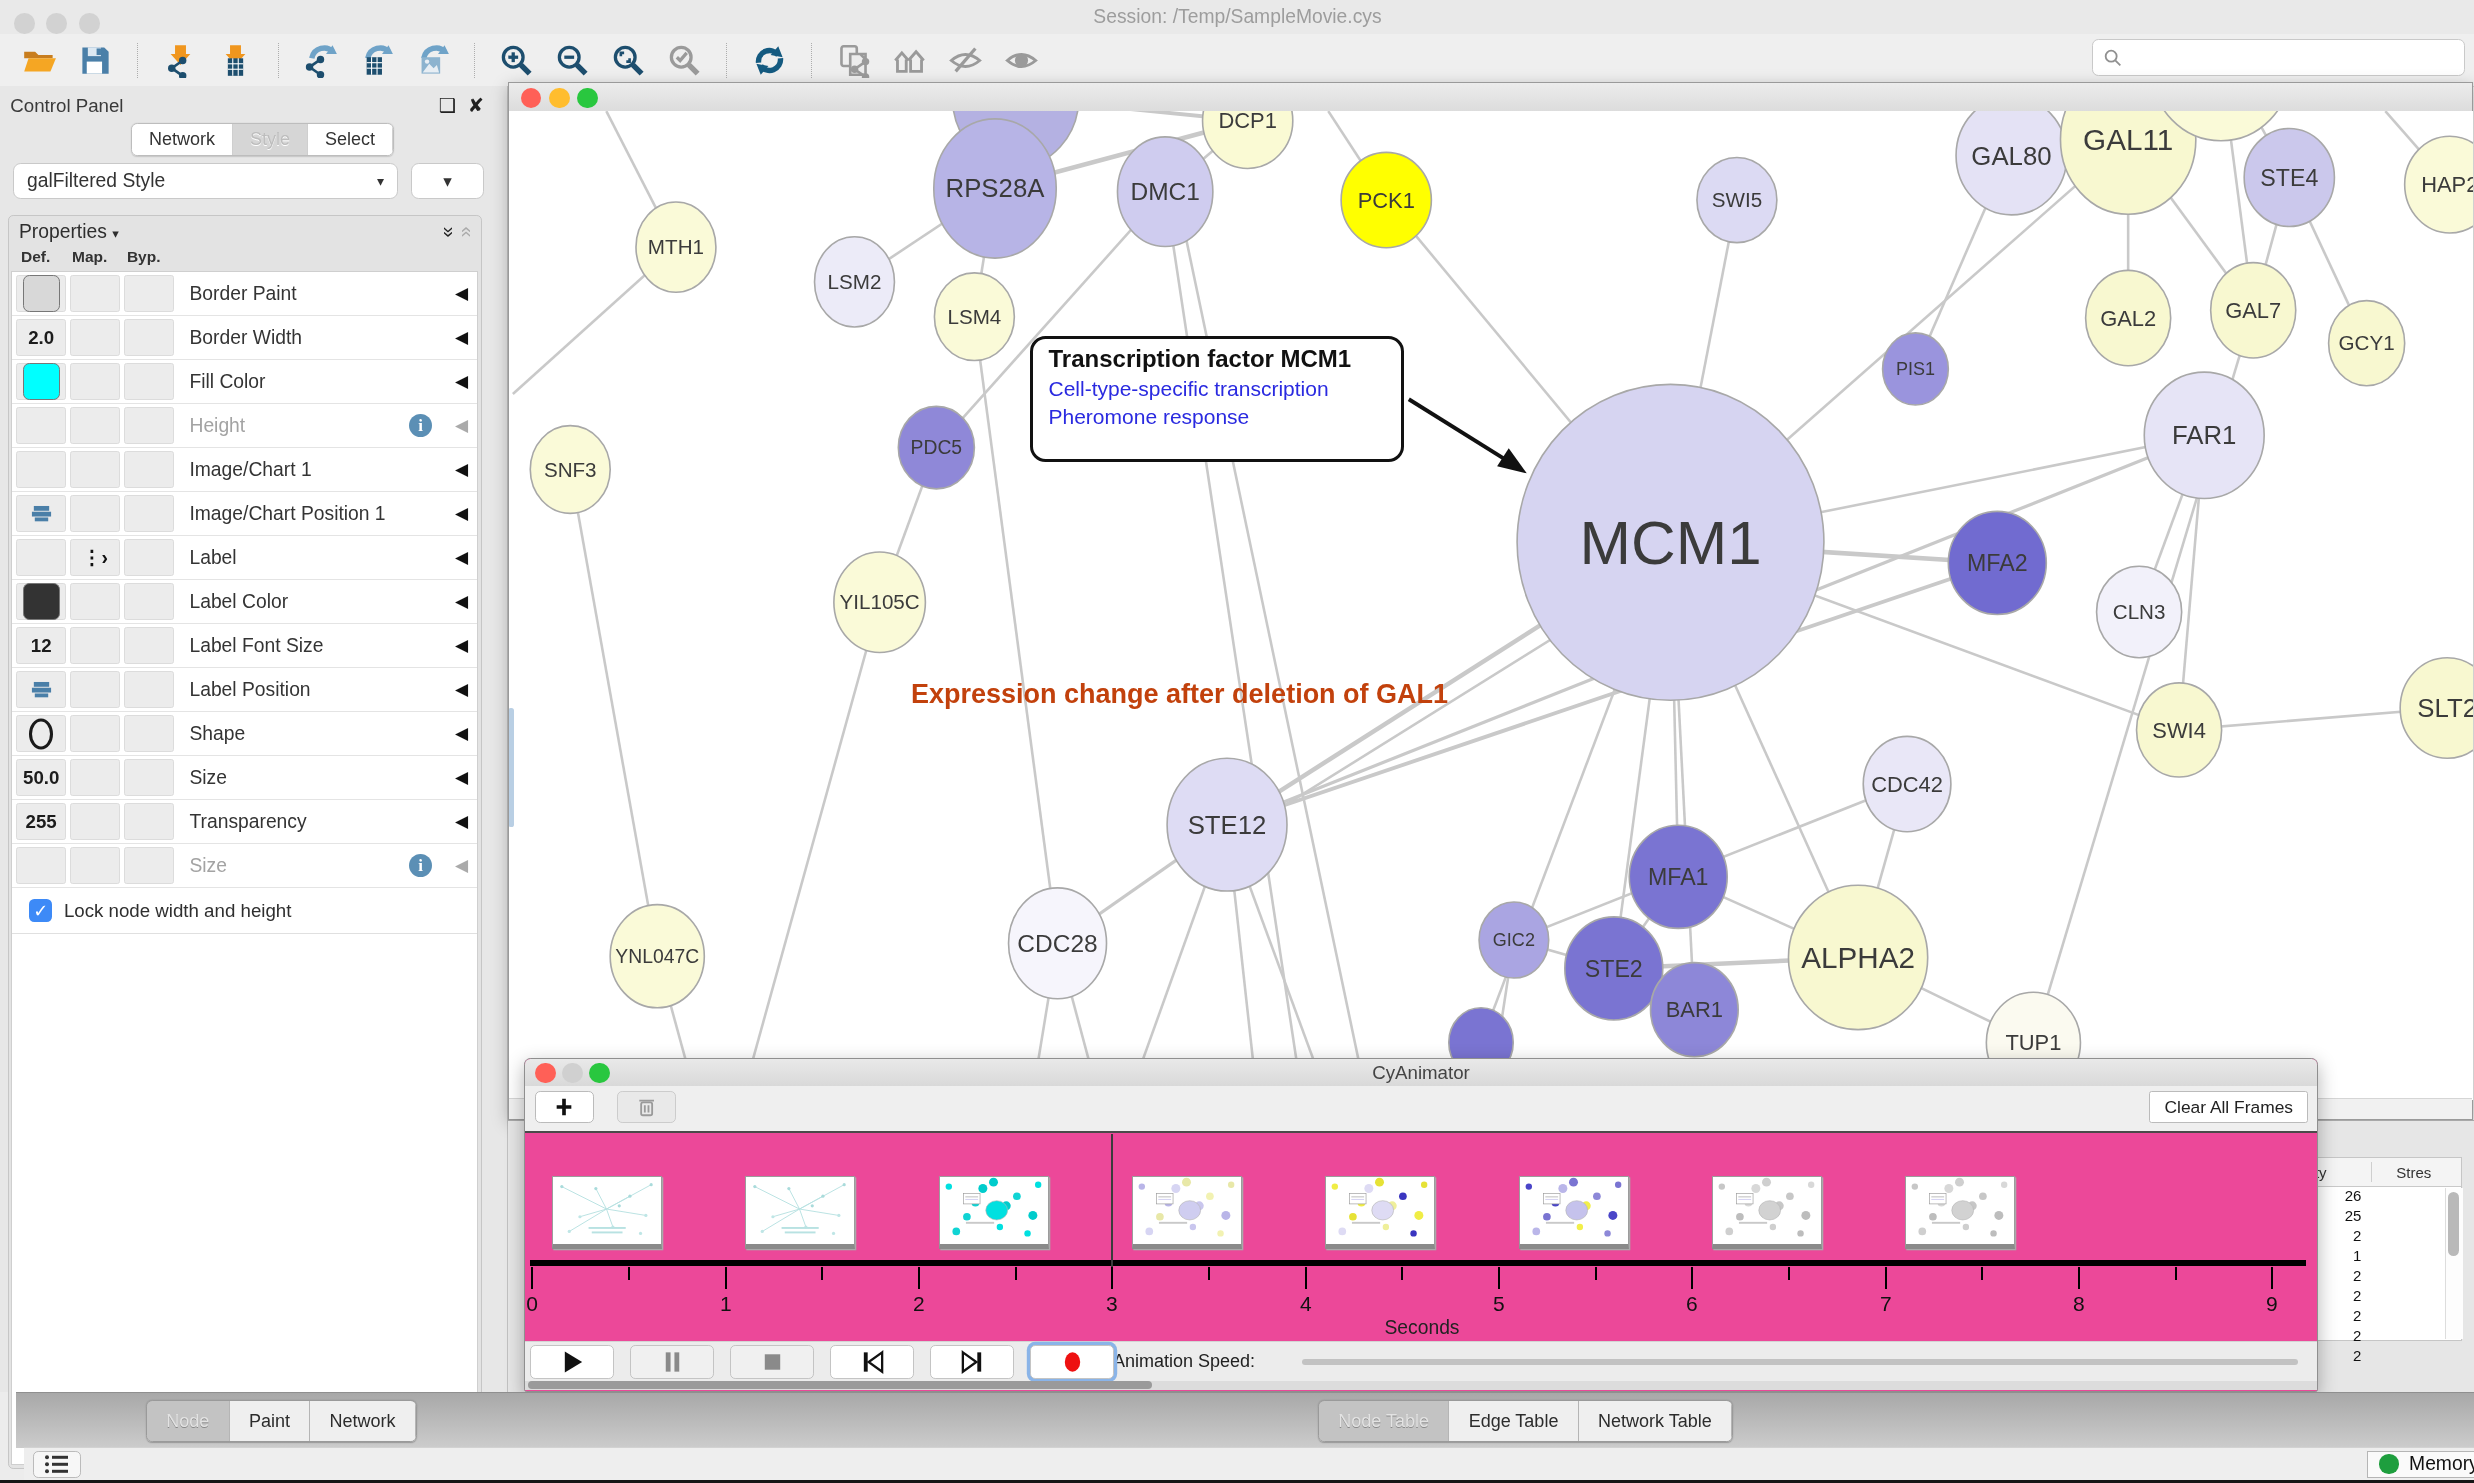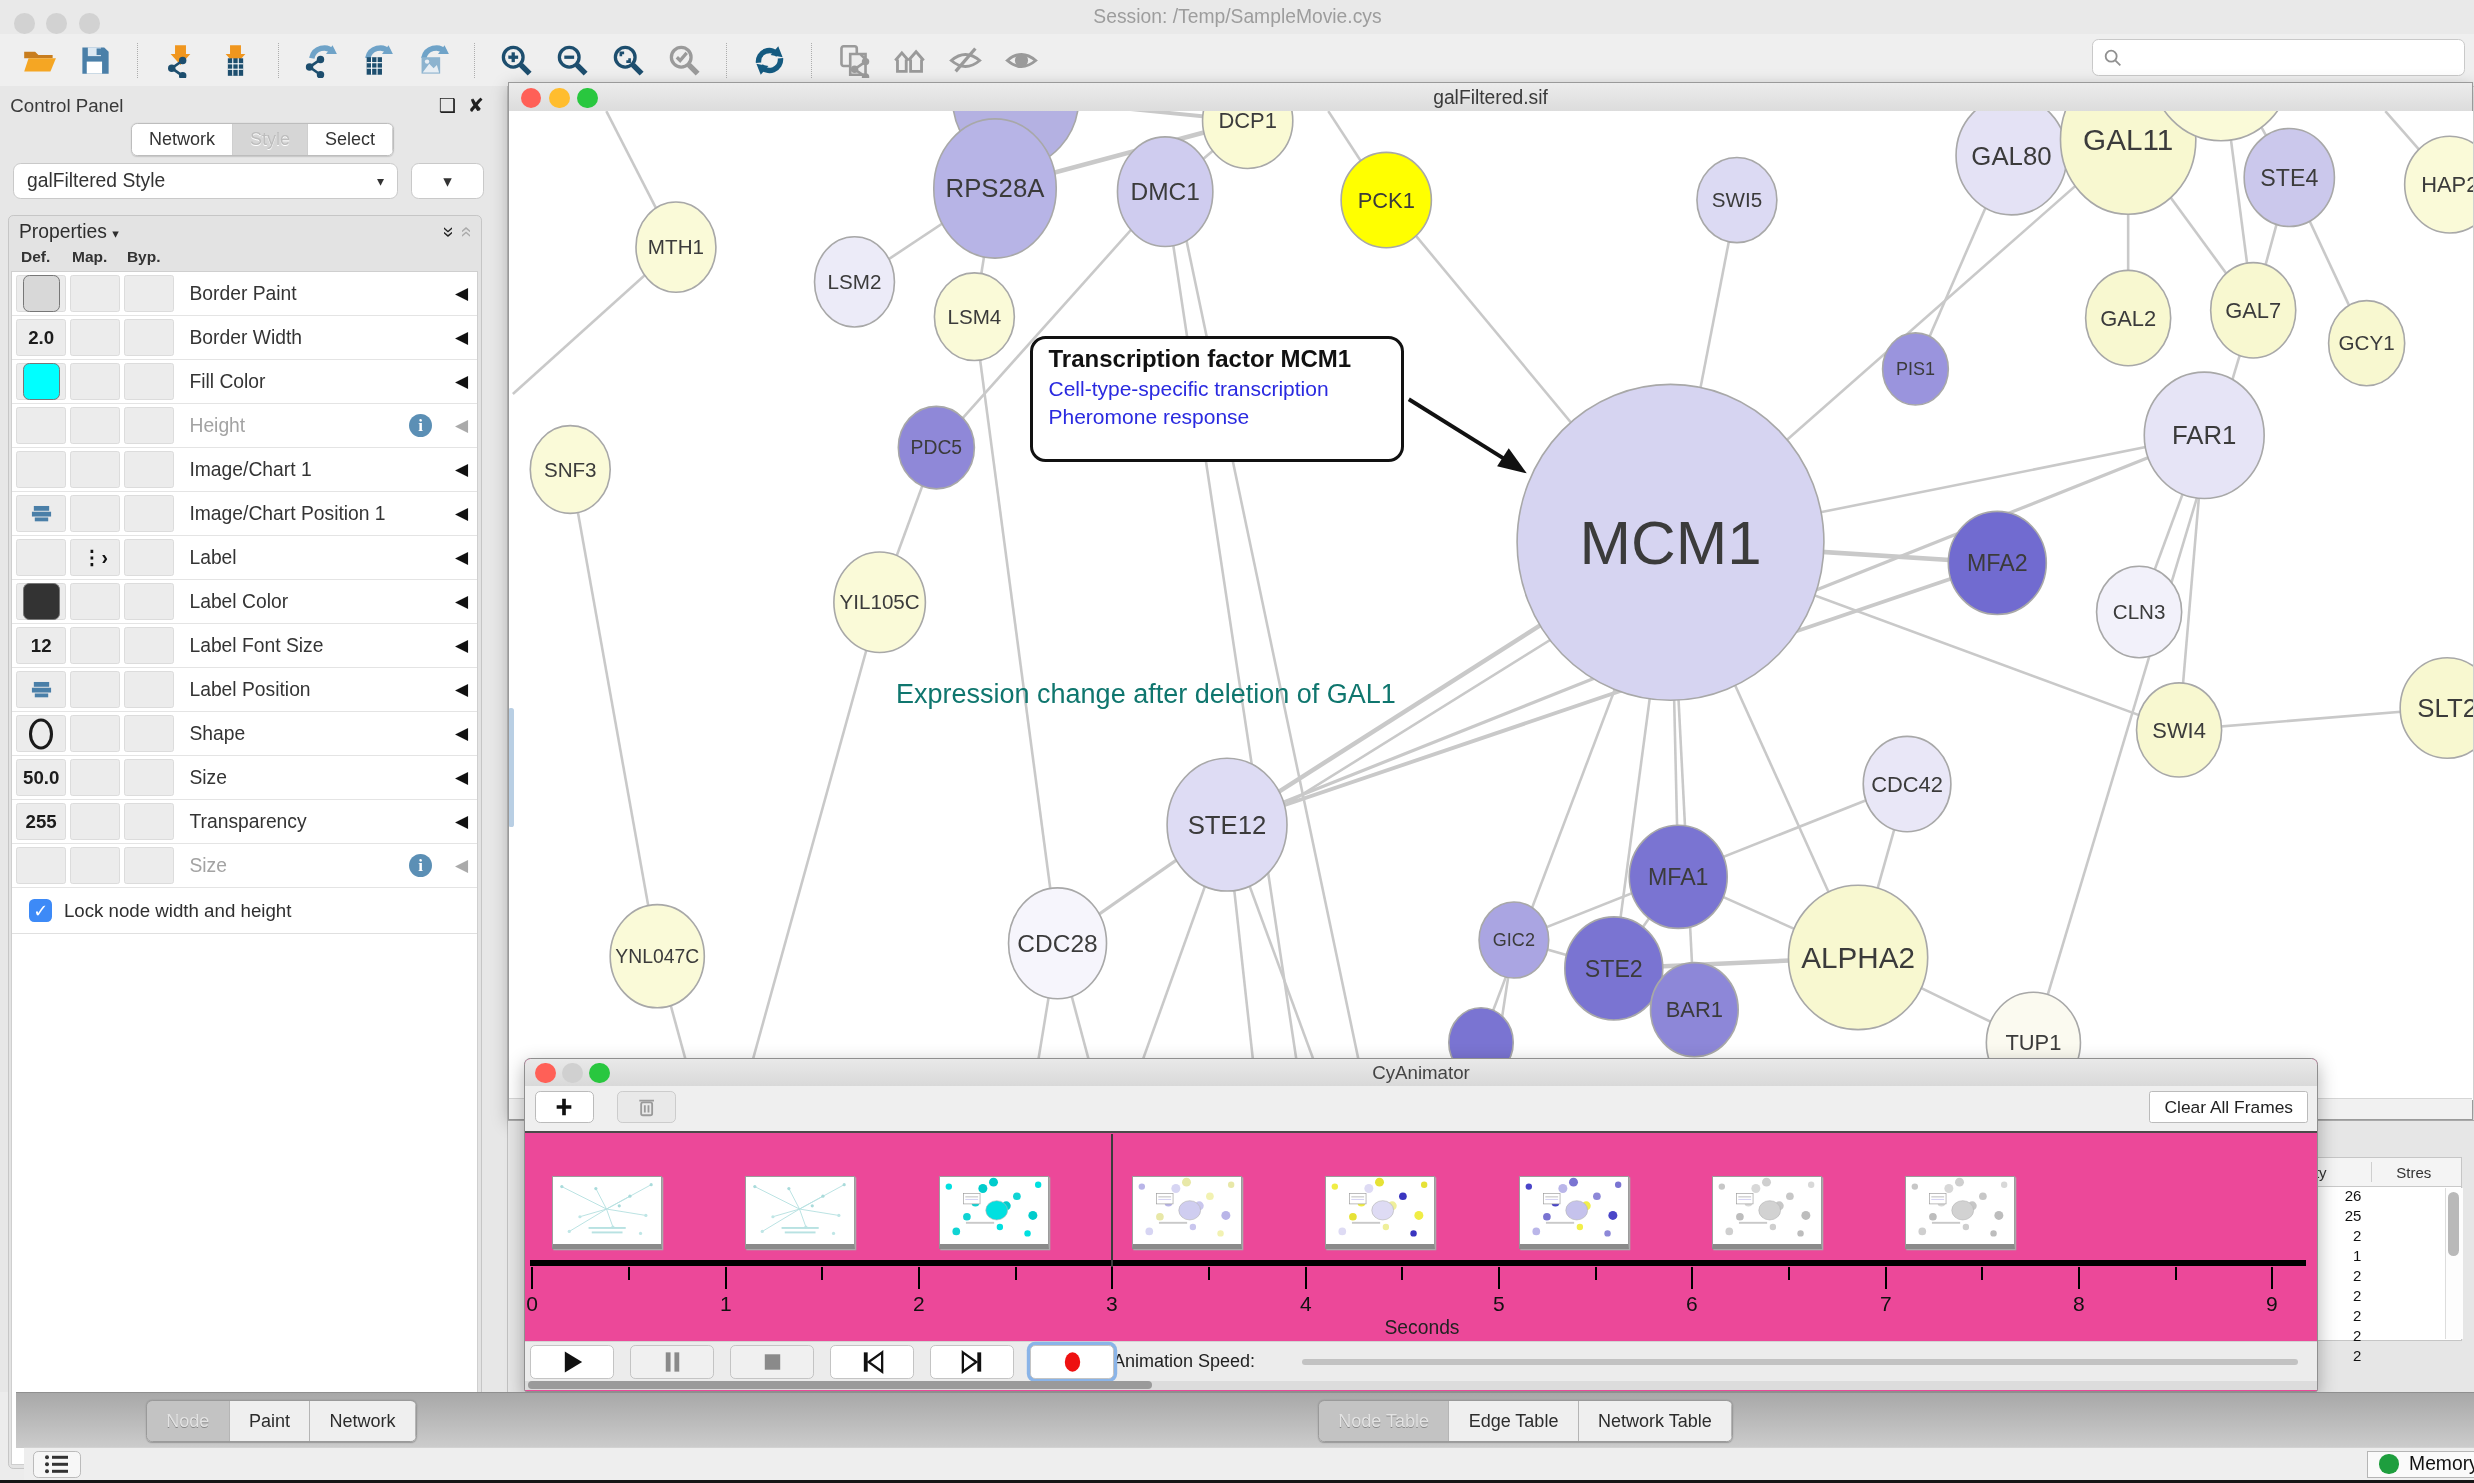--- a/index.html
+++ b/index.html
@@ -70,21 +70,21 @@
           box-sizing:border-box;box-shadow:0 3.9px 15.5px rgba(0,0,0,.25);}
   .net-titlebar{position:absolute;left:0;top:0;right:0;height:28px;background:linear-gradient(#ececec,#dcdcdc);
                 border-bottom:0.6px solid #bdbdbd;}
   .net-title{position:absolute;width:100%;text-align:center;top:3.9px;font-size:19.3px;color:#3a3a3a;}
   .net-canvas{position:absolute;left:0;top:28px;width:1964px;height:989px;overflow:hidden;background:#fff;}
   .net-hscroll{position:absolute;left:0;bottom:0;width:100%;height:20px;background:#f1f1f1;border-top:0.6px solid #d5d5d5;}
   .ann-box{position:absolute;left:521px;top:225px;width:374px;height:126px;background:#fff;border:3.9px solid #111;border-radius:15.5px;
            box-sizing:border-box;padding:6.4px 15.5px;}
   .ann-title{font-size:24px;font-weight:bold;color:#111;}
   .ann-link{font-size:21px;color:#2a2ae0;margin-top:3.9px;}
-  .net-caption{position:absolute;left:387px;top:568px;font-size:27px;color:#0f766e;}
+  .net-caption{position:absolute;left:402px;top:568px;font-size:27px;color:#c2410c;font-weight:bold;}
   .net-leftscroll{position:absolute;left:-0.6px;top:597px;width:5.8px;height:119px;background:#b9cfe4;border-radius:2.6px;}
   
   .anim{position:absolute;left:524px;top:1058px;width:1794px;height:334px;background:#ec4899;border:0.6px solid #8f8f8f;
         border-radius:6.4px 6.4px 2.6px 2.6px;box-sizing:border-box;box-shadow:0 6.4px 19.3px rgba(0,0,0,.3);overflow:hidden;}
   .anim-titlebar{position:absolute;left:0;top:0;right:0;height:27px;background:linear-gradient(#e9e9e9,#d9d9d9);border-bottom:0.6px solid #c0c0c0;}
   .anim-title{position:absolute;width:100%;text-align:center;top:3.2px;font-size:18.7px;color:#444;}
   .anim-toolbar{position:absolute;left:0;top:27px;right:0;height:45px;background:#efefef;border-bottom:2.6px solid #4a4a4a;}
   .abtn{position:absolute;top:5.2px;height:32px;border-radius:5.2px;border:1.3px solid #bbb;background:#fff;
         display:flex;align-items:center;justify-content:center;box-sizing:border-box;}
   .abtn.gray{background:#e9e9e9;border-color:#ccc;}
@@ -441,21 +441,20 @@
           </div>
         </div>
     </div>
   </div>
 
   <div class="netwin">
     <div class="net-titlebar">
       <span class="tl-dot" style="left:11.6px;top:4.5px;background:#ff6057"></span>
       <span class="tl-dot" style="left:40px;top:4.5px;background:#ffbd2e"></span>
       <span class="tl-dot" style="left:68px;top:4.5px;background:#29c73f"></span>
-      <div class="net-title">galFiltered.sif</div>
     </div>
     <div class="net-canvas">
       <svg id="net-svg" width="1964" height="989" viewBox="789 171 3047 1534">
           <line x1="1575" y1="150" x2="1543" y2="291" stroke="#c9c9c9" stroke-width="4"></line>
           <line x1="1575" y1="150" x2="1935" y2="186" stroke="#c9c9c9" stroke-width="6"></line>
           <line x1="1935" y1="186" x2="1543" y2="291" stroke="#c9c9c9" stroke-width="7"></line>
           <line x1="1935" y1="186" x2="1807" y2="296" stroke="#c9c9c9" stroke-width="4"></line>
           <line x1="1543" y1="291" x2="1325" y2="436" stroke="#c9c9c9" stroke-width="4"></line>
           <line x1="1543" y1="291" x2="1511" y2="490" stroke="#c9c9c9" stroke-width="4"></line>
           <line x1="1511" y1="490" x2="1640" y2="1462" stroke="#c9c9c9" stroke-width="4"></line>

